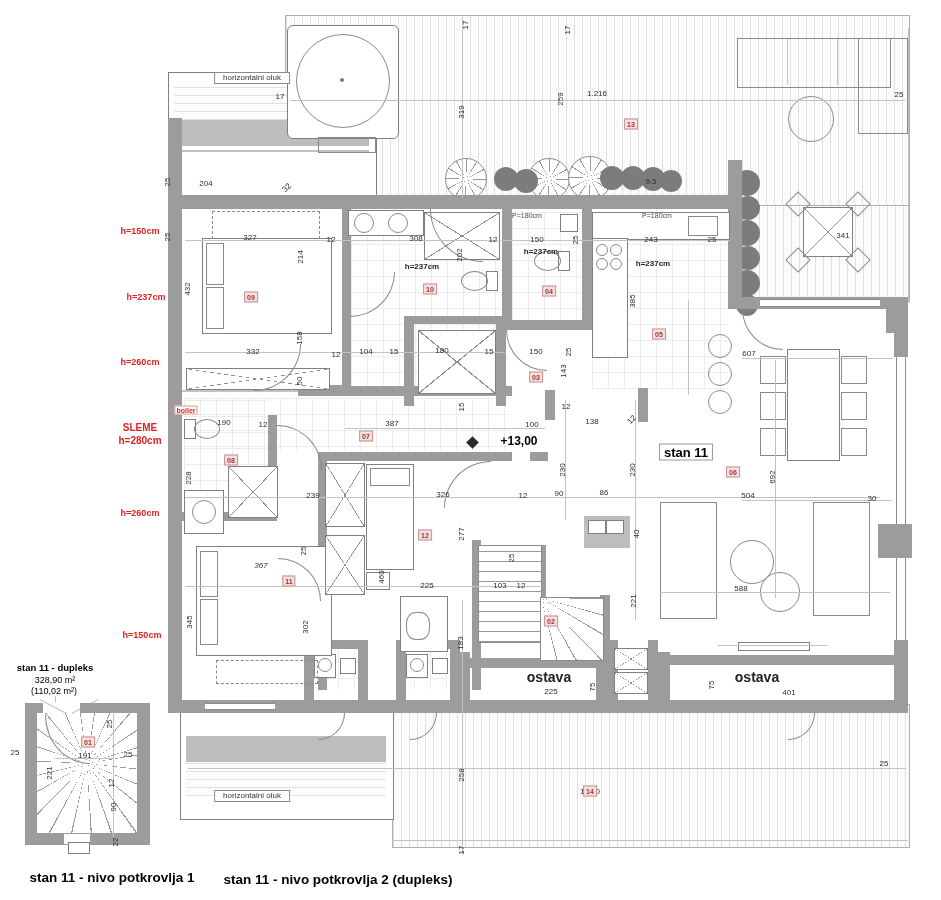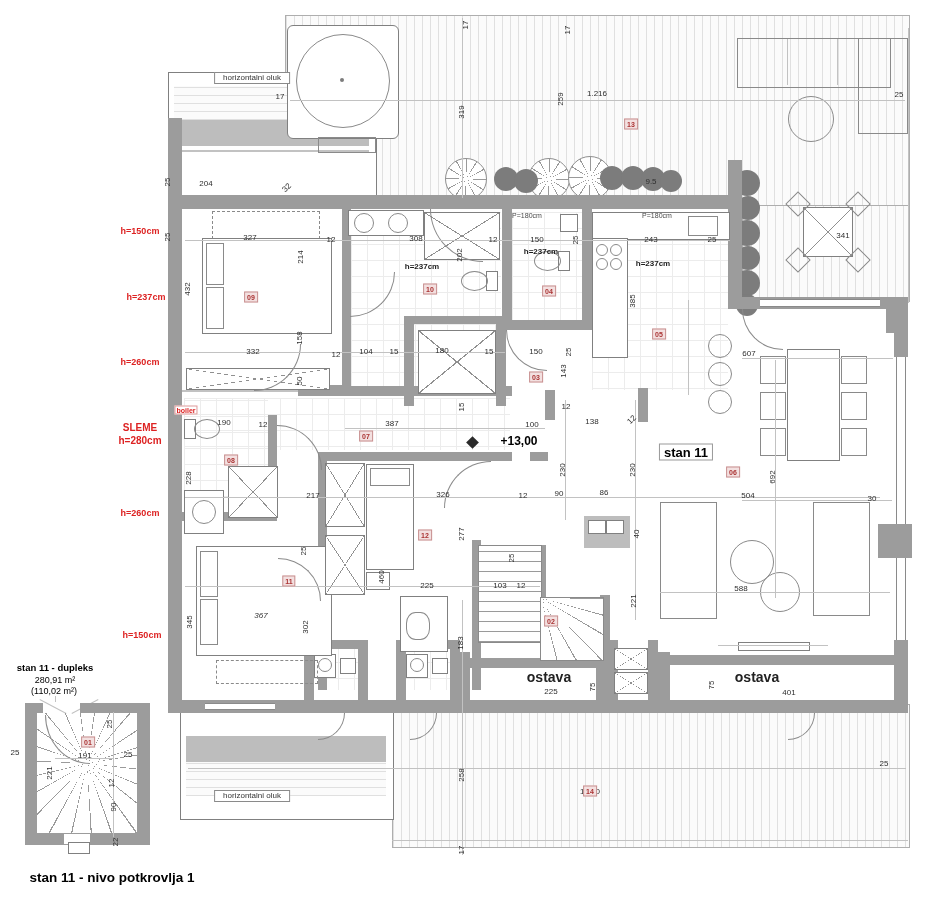--- a/index.html
+++ b/index.html
@@ -274,24 +274,25 @@
   <div class="w" style="left:80px;top:703px;width:70px;height:10px"></div>
   <div class="w" style="left:25px;top:703px;width:18px;height:10px"></div>
   <div class="fan2" style="left:37px;top:713px;width:100px;height:120px"></div>
   <div class="arc" style="left:45px;top:715px;width:44px;height:48px;border-width:0 0 1px 1px;border-radius:0 0 0 100%"></div>
   <div class="ln" style="left:55px;top:758px;width:58px;height:1px"></div>
   <div class="ln" style="left:113px;top:712px;width:1px;height:125px"></div>
   <div style="position:absolute;left:64px;top:834px;width:26px;height:10px;background:#fff"></div>
   <div class="fur" style="left:68px;top:842px;width:20px;height:10px"></div>
 
   <div class="ins" style="left:55px;top:667px;font-size:9.5px">stan 11 - dupleks</div>
-  <div class="ins" style="left:55px;top:680px;font-size:9px;font-weight:normal">280,91 m²</div>
+  <div class="ins" style="left:55px;top:680px;font-size:9px;font-weight:normal">328,90 m²</div>
   <div class="ins" style="left:54px;top:691px;font-size:9px;font-weight:normal">(110,02 m²)</div>
 
   <div class="cap" style="left:112px;top:877px">stan 11 - nivo potkrovlja 1</div>
+  <div class="cap" style="left:338px;top:879px">stan 11 - nivo potkrovlja 2 (dupleks)</div>
 
   <div id="labels">
       <span class="lb k-dim" style="left: 280px; top: 97px; transform: translate(-50%, -50%);">17</span>
       <span class="lb k-dim" style="left: 168px; top: 182px; transform: translate(-50%, -50%) rotate(-90deg);">25</span>
       <span class="lb k-dim" style="left: 206px; top: 184px; transform: translate(-50%, -50%);">204</span>
       <span class="lb k-dim" style="left: 287px; top: 188px; transform: translate(-50%, -50%) rotate(-45deg);">32</span>
       <span class="lb k-dim" style="left: 466px; top: 25px; transform: translate(-50%, -50%) rotate(-90deg);">17</span>
       <span class="lb k-dim" style="left: 462px; top: 112px; transform: translate(-50%, -50%) rotate(-90deg);">319</span>
       <span class="lb k-dim" style="left: 561px; top: 99px; transform: translate(-50%, -50%) rotate(-90deg);">259</span>
       <span class="lb k-dim" style="left: 597px; top: 94px; transform: translate(-50%, -50%);">1.216</span>
@@ -329,32 +330,32 @@
       <span class="lb k-dim" style="left: 592px; top: 422px; transform: translate(-50%, -50%);">138</span>
       <span class="lb k-dim" style="left: 566px; top: 407px; transform: translate(-50%, -50%);">12</span>
       <span class="lb k-dim" style="left: 632px; top: 420px; transform: translate(-50%, -50%) rotate(-45deg);">12</span>
       <span class="lb k-dim" style="left: 563px; top: 470px; transform: translate(-50%, -50%) rotate(-90deg);">230</span>
       <span class="lb k-dim" style="left: 633px; top: 470px; transform: translate(-50%, -50%) rotate(-90deg);">230</span>
       <span class="lb k-dim" style="left: 749px; top: 354px; transform: translate(-50%, -50%);">607</span>
       <span class="lb k-dim" style="left: 773px; top: 477px; transform: translate(-50%, -50%) rotate(-90deg);">692</span>
       <span class="lb k-dim" style="left: 224px; top: 423px; transform: translate(-50%, -50%);">190</span>
       <span class="lb k-dim" style="left: 263px; top: 425px; transform: translate(-50%, -50%);">12</span>
       <span class="lb k-dim" style="left: 189px; top: 478px; transform: translate(-50%, -50%) rotate(-90deg);">228</span>
-      <span class="lb k-dim" style="left: 313px; top: 496px; transform: translate(-50%, -50%);">217</span>
+      <span class="lb k-dim" style="left: 313px; top: 496px; transform: translate(-50%, -50%);">239</span>
       <span class="lb k-dim" style="left: 443px; top: 495px; transform: translate(-50%, -50%);">326</span>
       <span class="lb k-dim" style="left: 559px; top: 494px; transform: translate(-50%, -50%);">90</span>
       <span class="lb k-dim" style="left: 604px; top: 493px; transform: translate(-50%, -50%);">86</span>
       <span class="lb k-dim" style="left: 637px; top: 534px; transform: translate(-50%, -50%) rotate(-90deg);">40</span>
       <span class="lb k-dim" style="left: 748px; top: 496px; transform: translate(-50%, -50%);">504</span>
       <span class="lb k-dim" style="left: 872px; top: 499px; transform: translate(-50%, -50%);">30</span>
       <span class="lb k-dim" style="left: 462px; top: 534px; transform: translate(-50%, -50%) rotate(-90deg);">277</span>
       <span class="lb k-dim" style="left: 523px; top: 496px; transform: translate(-50%, -50%);">12</span>
       <span class="lb k-dim" style="left: 304px; top: 551px; transform: translate(-50%, -50%) rotate(-90deg);">25</span>
       <span class="lb k-dim" style="left: 190px; top: 622px; transform: translate(-50%, -50%) rotate(-90deg);">345</span>
-      <span class="lb k-dim" style="left: 261px; top: 616px; transform: translate(-50%, -50%); font-style: italic;">367</span>
+      <span class="lb k-dim" style="left: 261px; top: 566px; transform: translate(-50%, -50%); font-style: italic;">367</span>
       <span class="lb k-dim" style="left: 306px; top: 627px; transform: translate(-50%, -50%) rotate(-90deg);">302</span>
       <span class="lb k-dim" style="left: 382px; top: 577px; transform: translate(-50%, -50%) rotate(-90deg);">460</span>
       <span class="lb k-dim" style="left: 427px; top: 586px; transform: translate(-50%, -50%);">225</span>
       <span class="lb k-dim" style="left: 500px; top: 586px; transform: translate(-50%, -50%);">103</span>
       <span class="lb k-dim" style="left: 521px; top: 586px; transform: translate(-50%, -50%);">12</span>
       <span class="lb k-dim" style="left: 741px; top: 589px; transform: translate(-50%, -50%);">588</span>
       <span class="lb k-dim" style="left: 461px; top: 643px; transform: translate(-50%, -50%) rotate(-90deg);">183</span>
       <span class="lb k-dim" style="left: 634px; top: 601px; transform: translate(-50%, -50%) rotate(-90deg);">221</span>
       <span class="lb k-dim" style="left: 512px; top: 558px; transform: translate(-50%, -50%) rotate(-90deg);">25</span>
       <span class="lb k-dim" style="left: 551px; top: 692px; transform: translate(-50%, -50%);">225</span>

